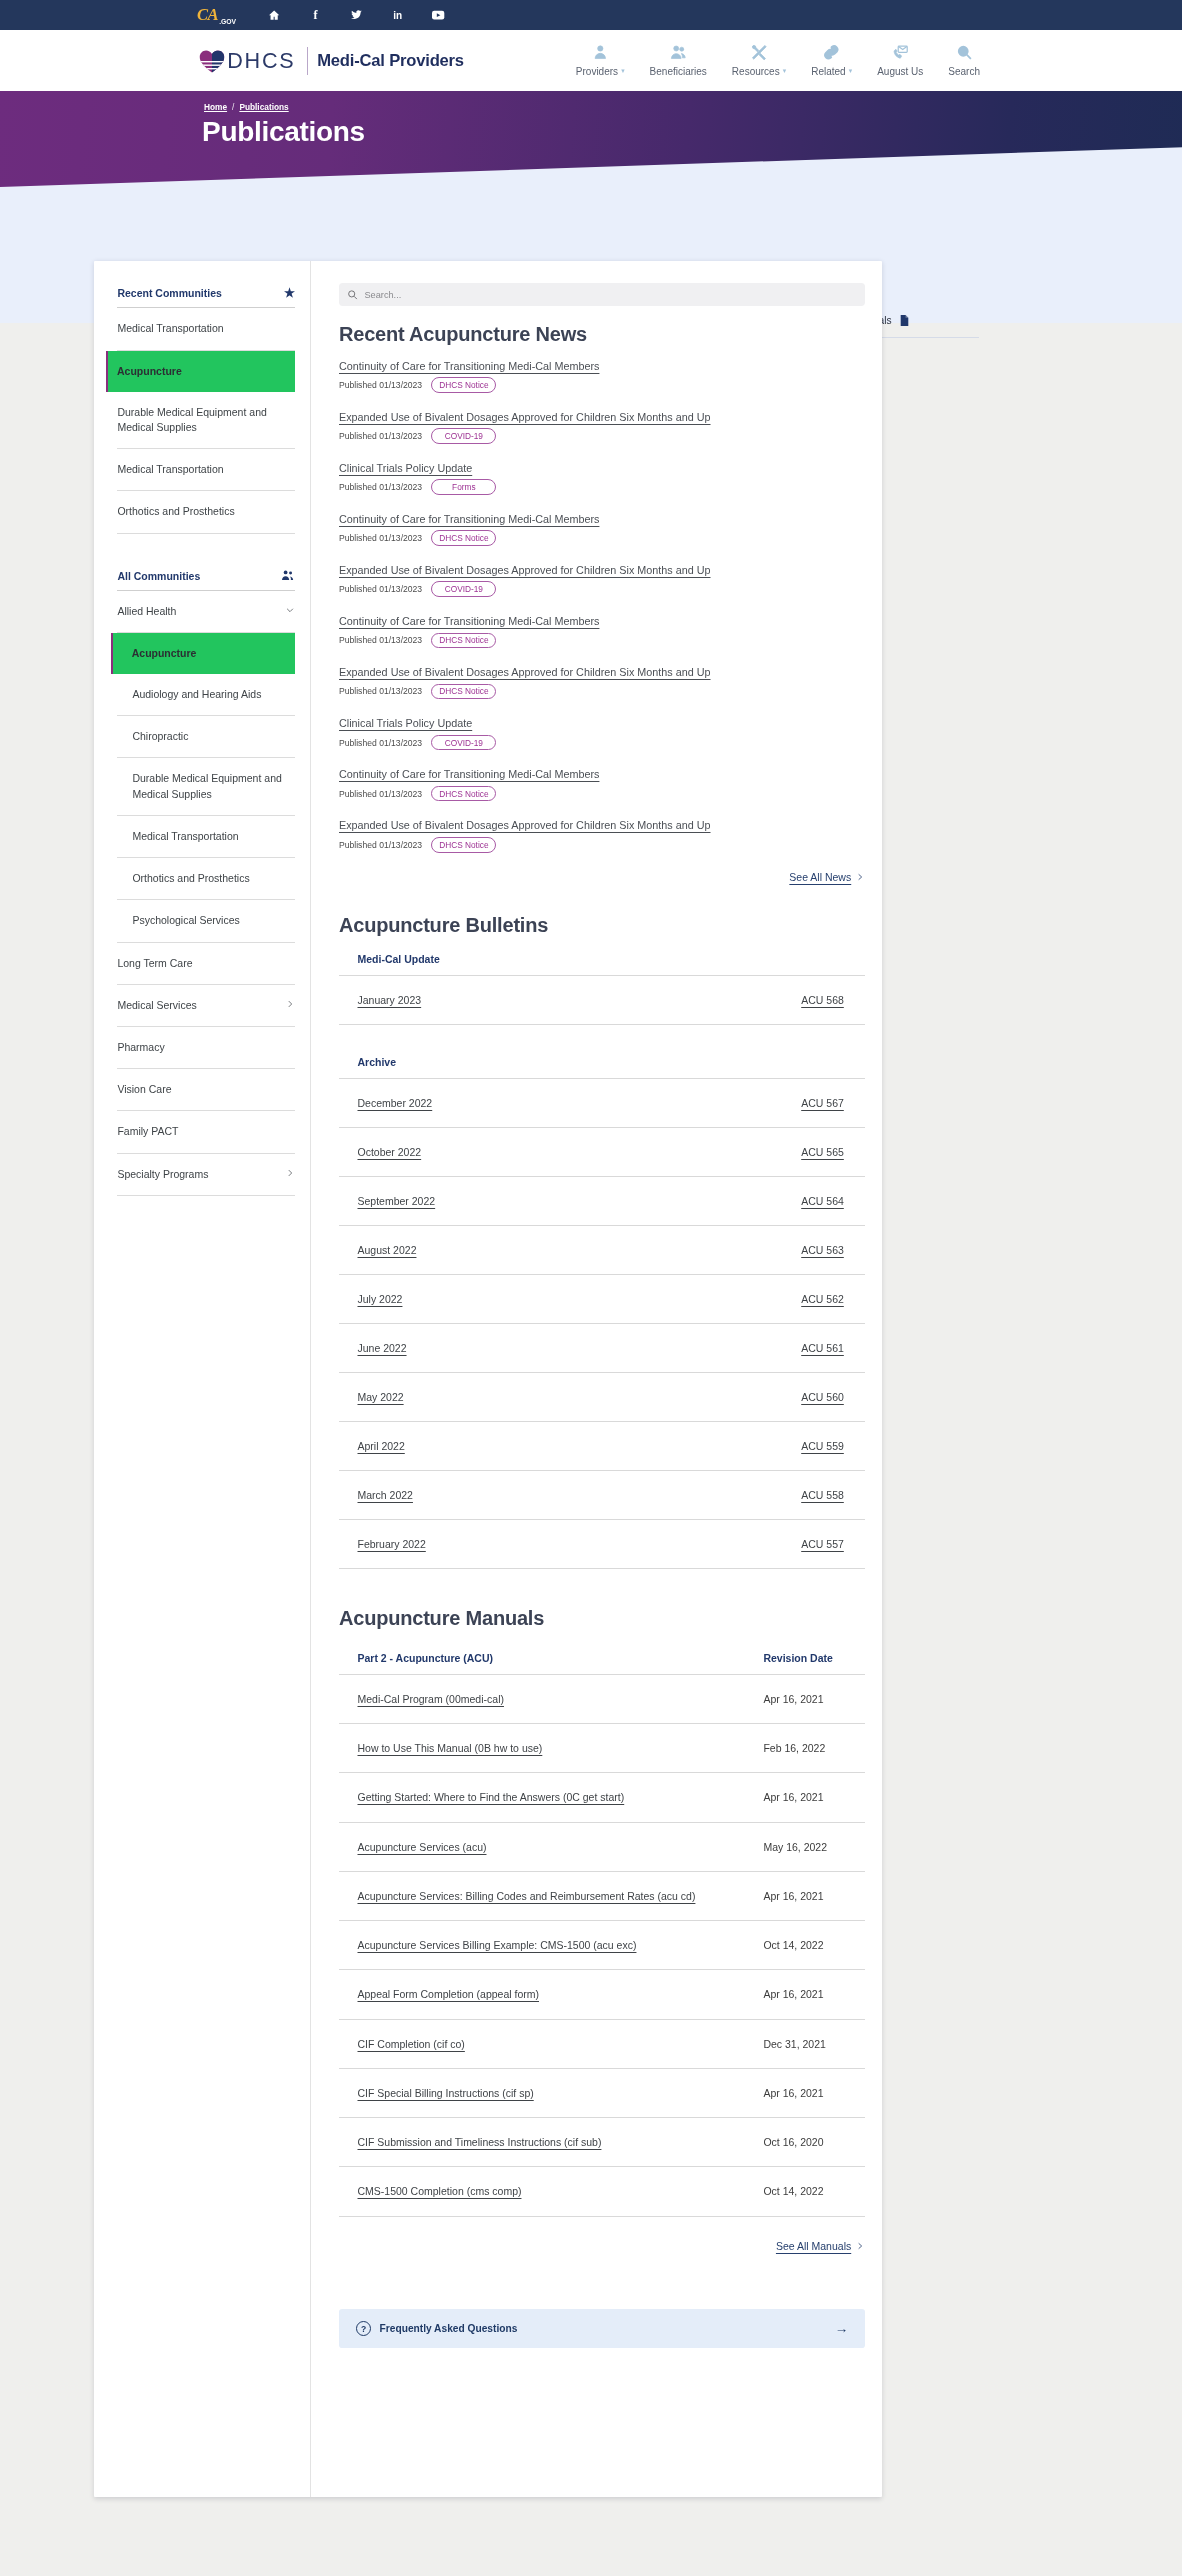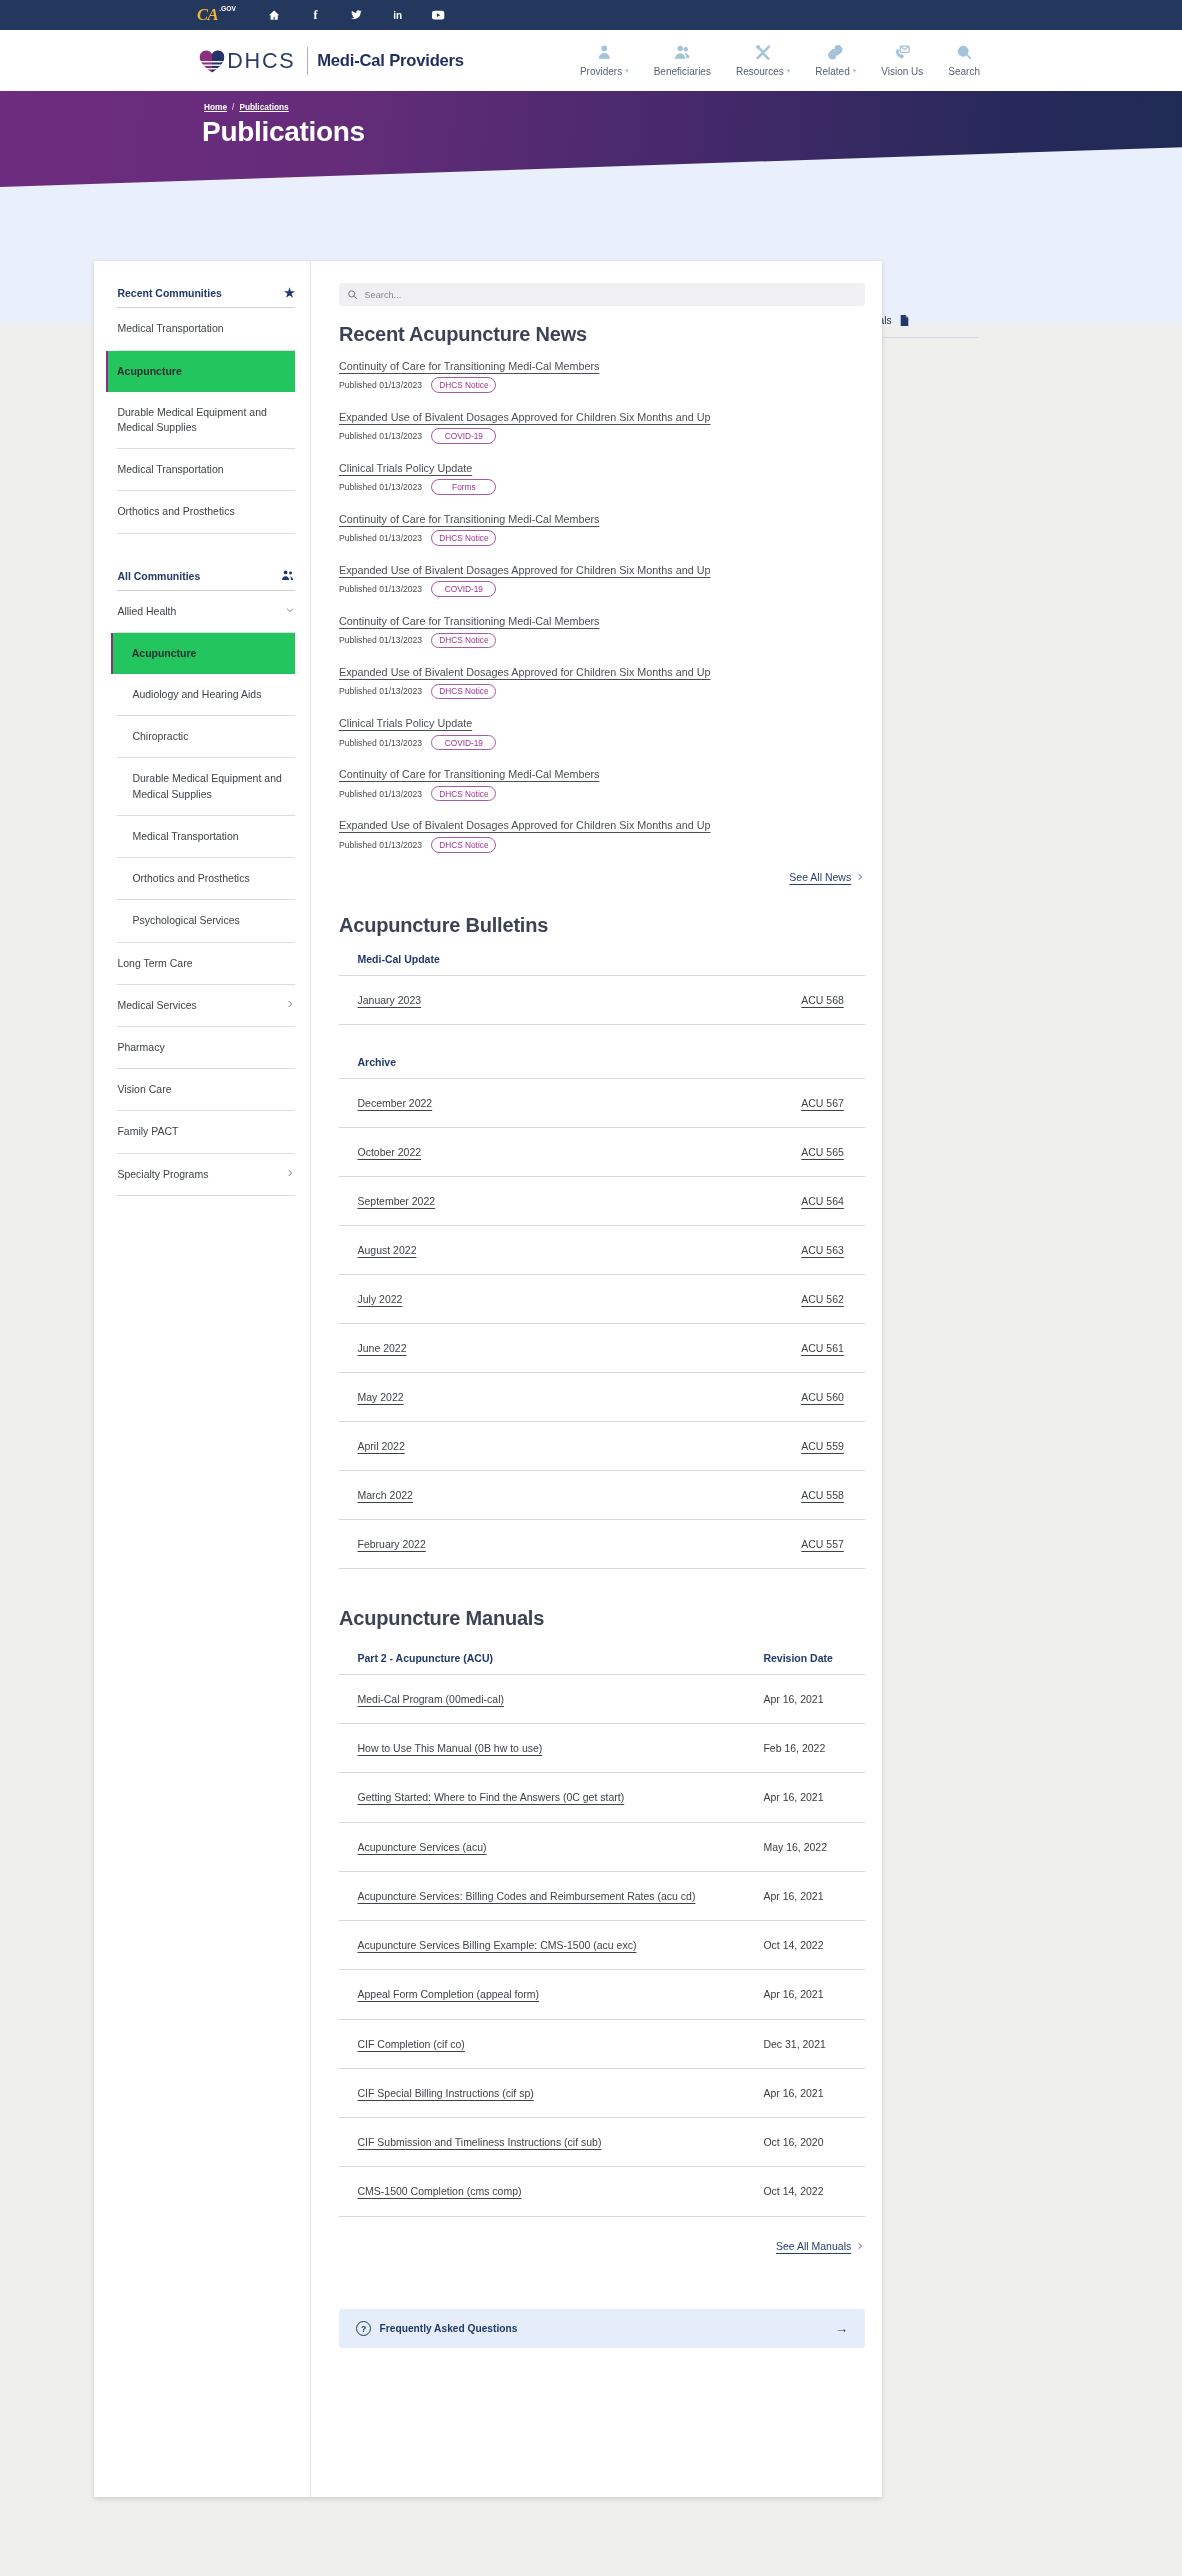--- a/index.html
+++ b/index.html
@@ -10,21 +10,21 @@
     color: #3e4347;
   }
   a { cursor: pointer; }
 
   
   .topbar {
     height: 30px; background: #24375c;
     display: flex; align-items: center;
     padding-left: 197px; gap: 26px;
   }
-  .ca-logo { display: flex; align-items: flex-start; margin-right: 5px; cursor: pointer; }
+  .ca-logo { display: flex; align-items: flex-end; margin-right: 5px; cursor: pointer; }
   .ca-logo .ca {
     font-family: "Liberation Serif", serif; font-style: italic; font-weight: 700;
     color: #f0b43b; font-size: 16.6px; letter-spacing: -0.6px;
   }
   .ca-logo .gov { color: #ffffff; font-size: 6.8px; font-weight: 700; margin-left: 1.2px; }
   .tb-icon { color: #fff; display: inline-flex; align-items: center; justify-content: center; width: 15px; height: 15px; }
   .tb-icon svg { width: 12.3px; height: 12.3px; fill: #ffffff; }
   .tb-icon.fb { font-weight: 700; font-size: 12.3px; font-family: "Liberation Serif", serif; }
   .tb-icon.li { font-weight: 700; font-size: 10px; }
 
@@ -283,21 +283,21 @@
     </div>
     <div class="nav-item">
       <span class="nav-icon">
         <svg viewBox="0 0 24 24">
             <rect x="9" y="3" width="13" height="9" rx="1.2" fill="none" stroke="#a3c3da" stroke-width="1.8"></rect>
             <path d="M9.5 3.5 15.5 8l6-4.5" fill="none" stroke="#a3c3da" stroke-width="1.8"></path>
             <path d="M3 10c0 5 4 9.5 9 10.5l2-3-2.5-2.5-2 1c-1.5-1-2.7-2.3-3.5-4l1.5-1.8L5.5 7.5 3 10z"></path>
           </svg>
       </span>
       <span class="nav-label-row">
-          <span class="nav-label">Vision Us</span>
+          <span class="nav-label">August Us</span>
         </span>
     </div>
     <div class="nav-item">
       <span class="nav-icon">
         <svg viewBox="0 0 24 24" fill="none" stroke="#a3c3da" stroke-width="2.6">
             <circle cx="10.5" cy="10.5" r="6.5"></circle>
             <path d="m15.5 15.5 6 6"></path>
           </svg>
       </span>
       <span class="nav-label-row">

